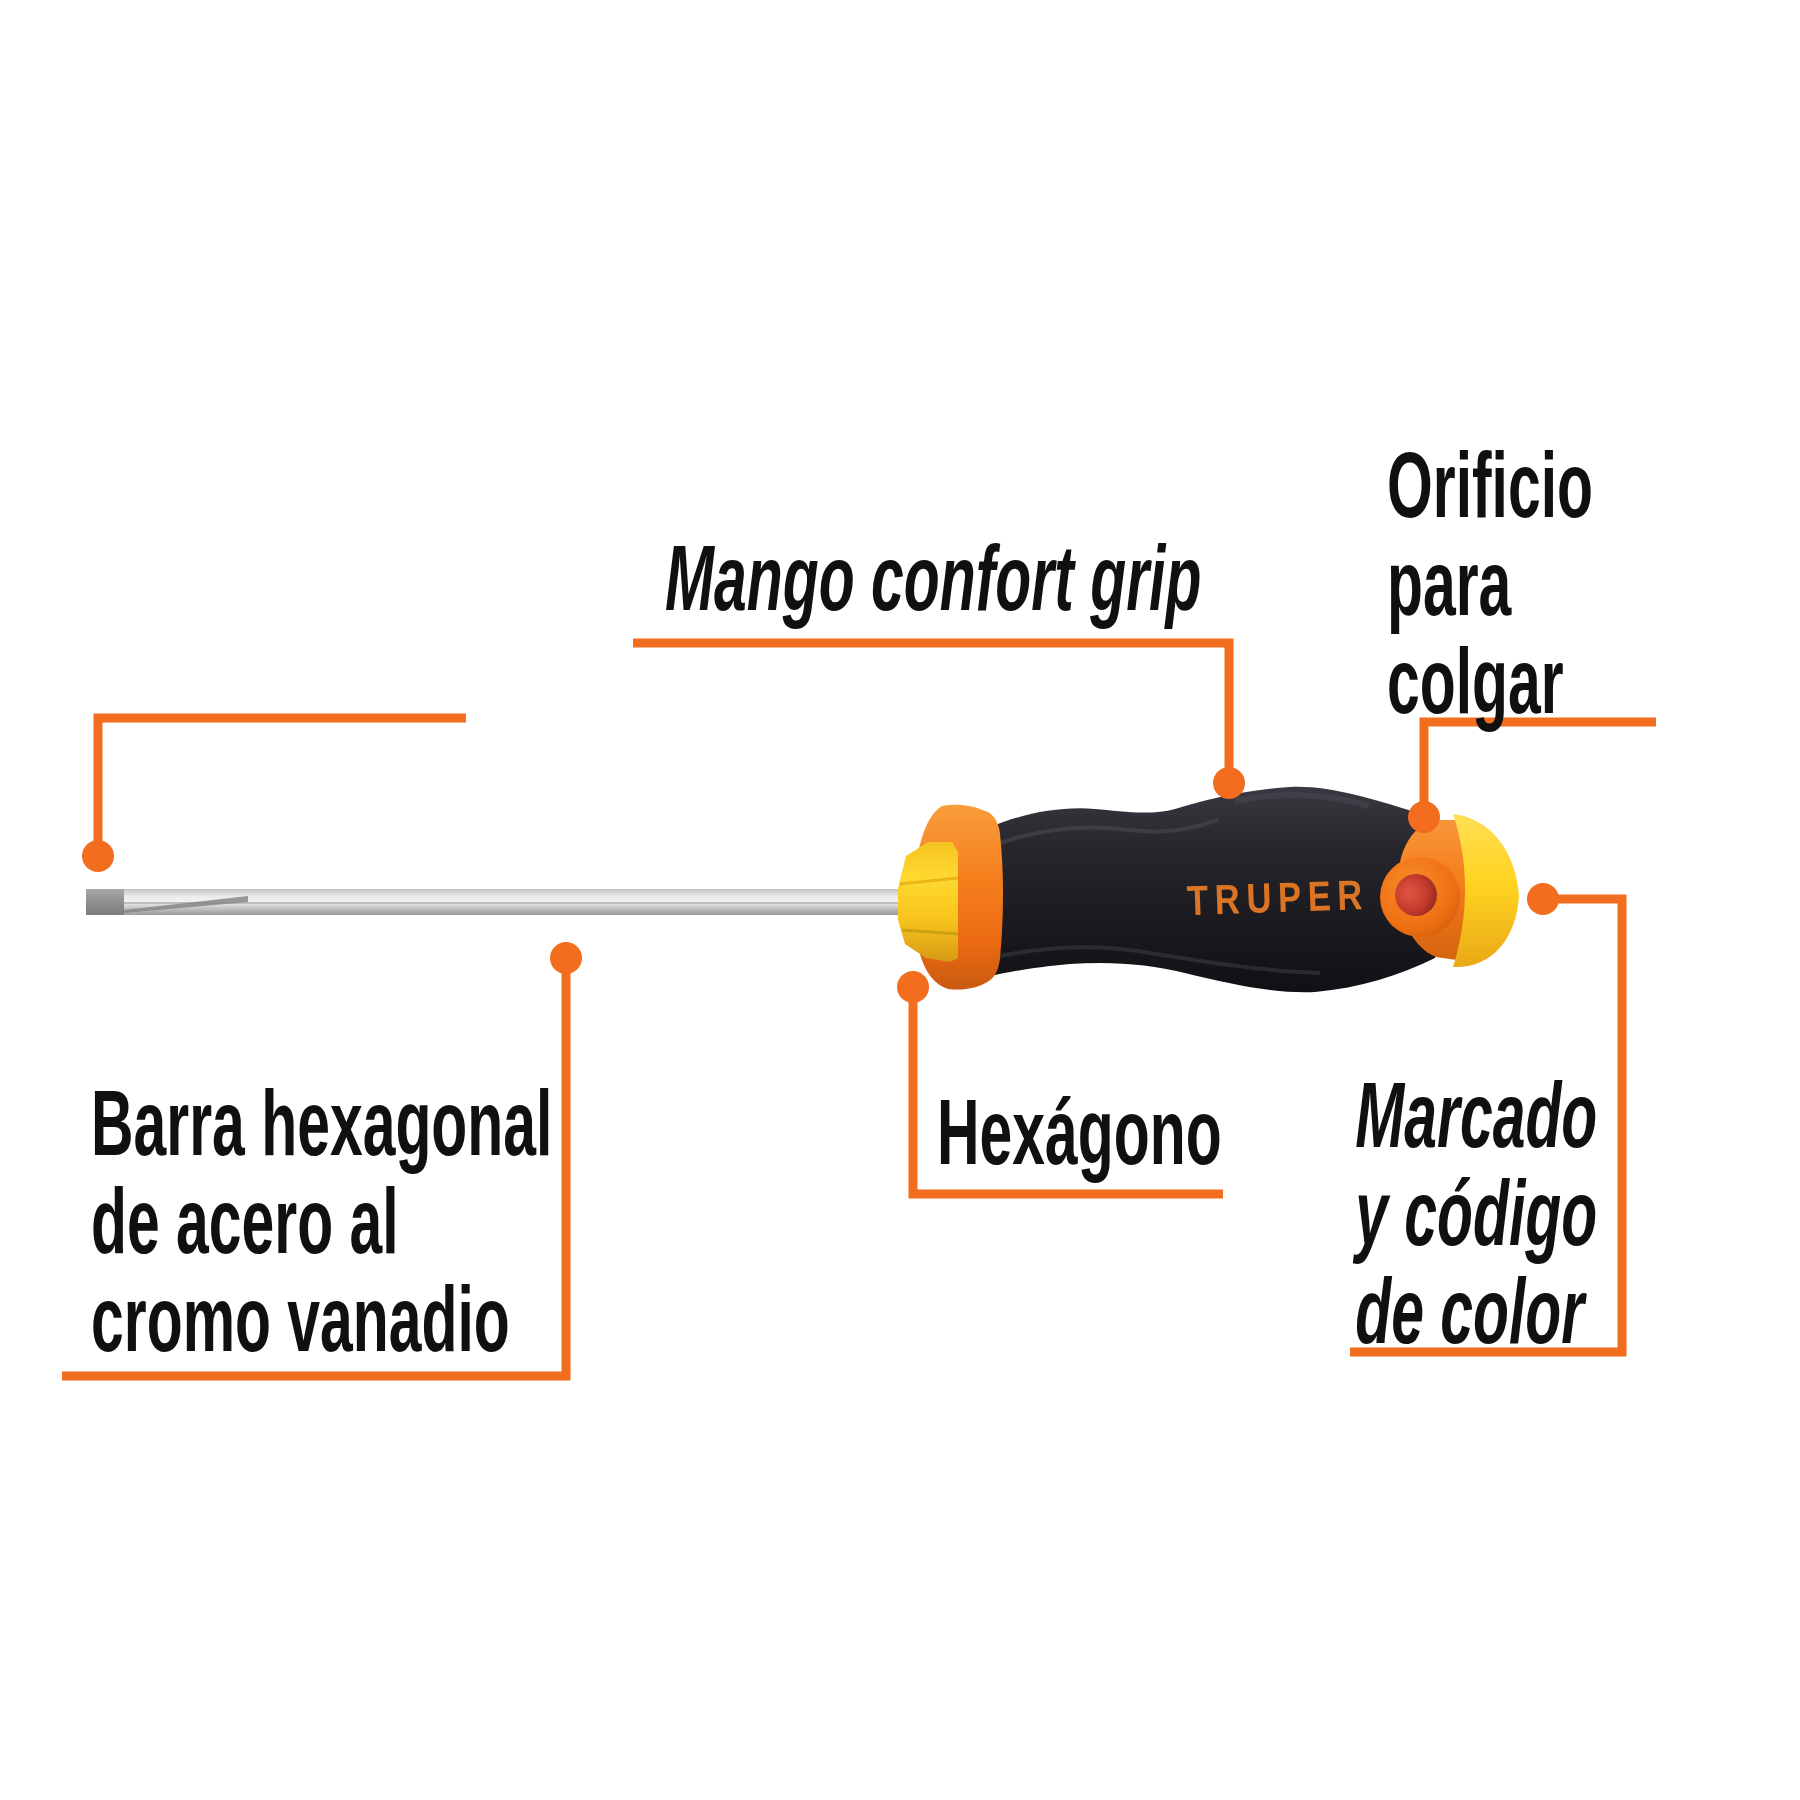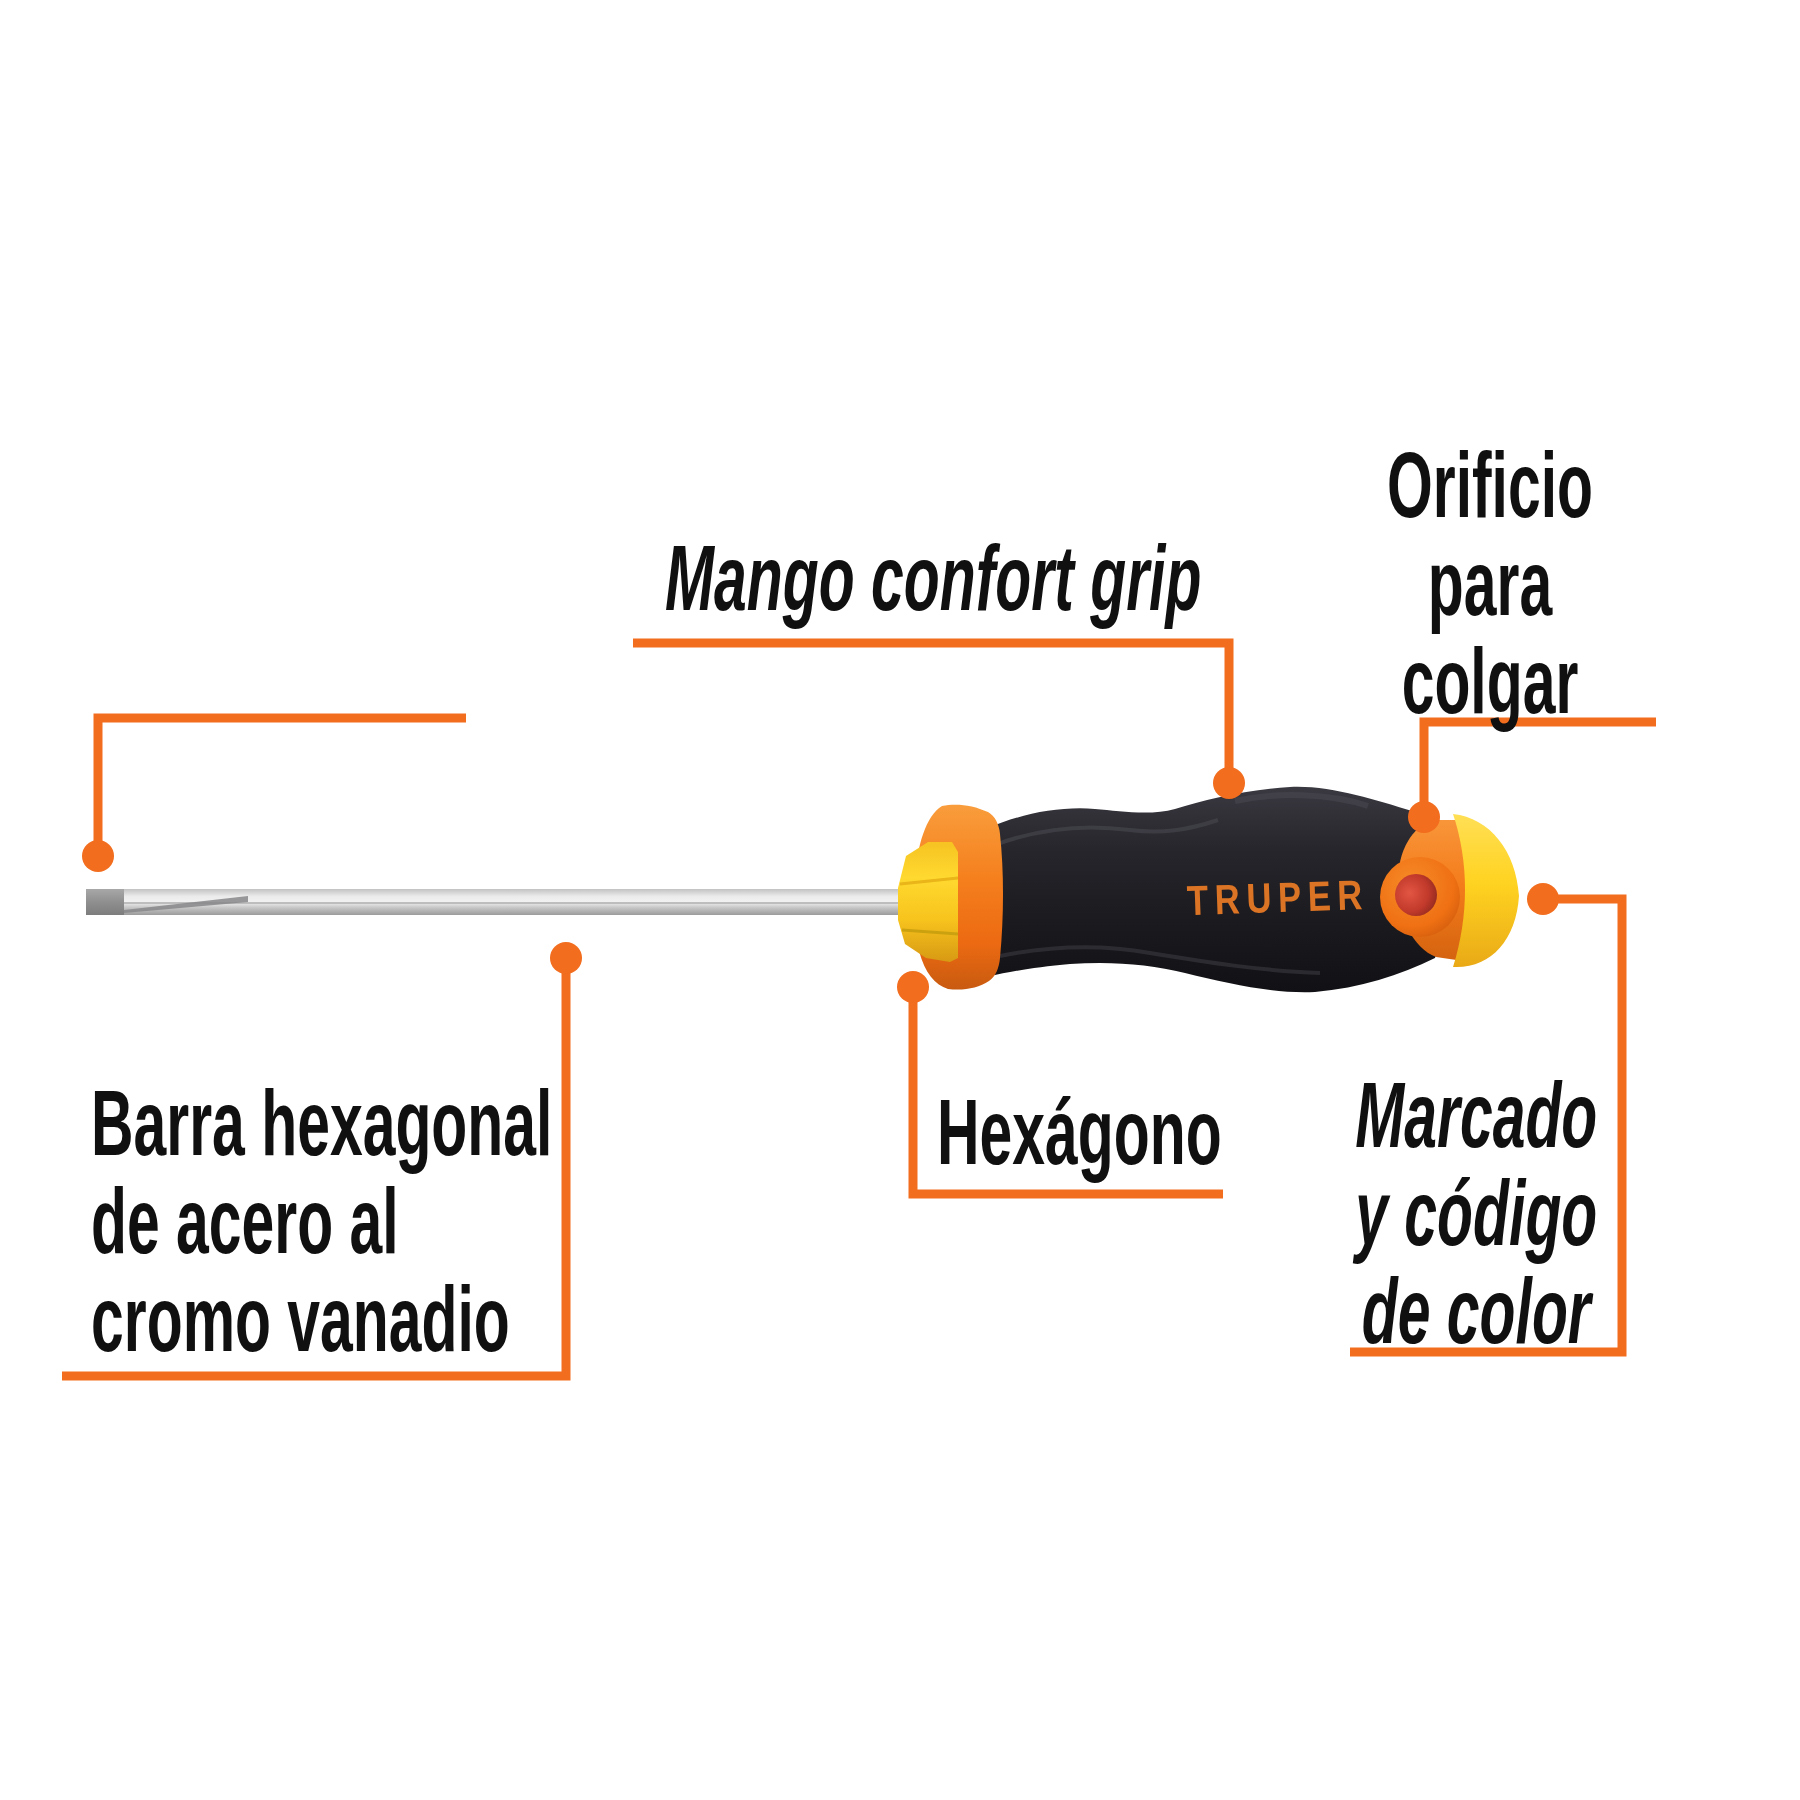--- a/index.html
+++ b/index.html
@@ -7,21 +7,21 @@
     position:relative;width:1800px;height:1800px;background:#ffffff;
     overflow:hidden;font-family:"Liberation Sans", sans-serif;
   }
   #art{position:absolute;left:0;top:0;width:1800px;height:1800px;}
   .label{
     position:absolute;color:#101010;font-weight:bold;font-size:92px;
     line-height:98px;letter-spacing:0px;z-index:5;
   }
   .label .ln{display:block;white-space:nowrap;transform:scaleX(0.64);}
   .label.left-al .ln{transform-origin:left center;text-align:left;}
-  .label.right-al{text-align:center;}
+  .label.right-al{text-align:left;}
   .label.right-al .ln{transform-origin:right center;}
   
   #label-punta   {left:98px;  top:514px;}
   #label-mango   {left:665px; top:529px;font-style:italic;}
   #label-orificio{right:207px;top:436px;}
   #label-barra   {left:80px;  top:1074px;margin-left:11px;}
   #label-hexagono{left:937px; top:1083px;}
   #label-marcado {right:203px;top:1066px;font-style:italic;}
 </style>
 </head>

